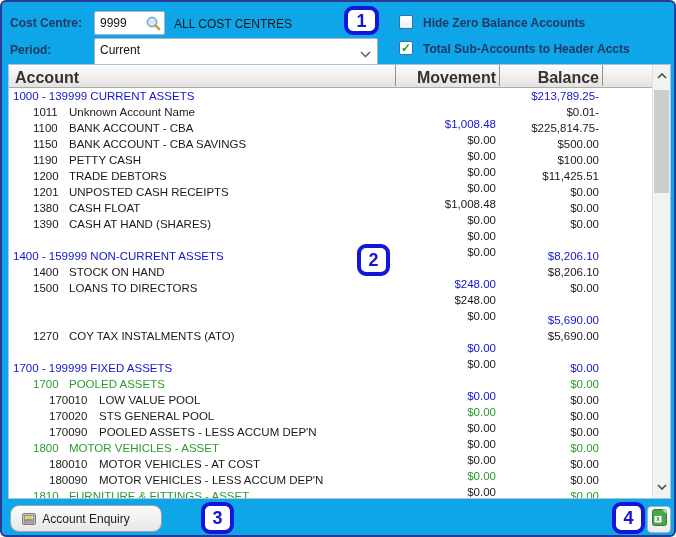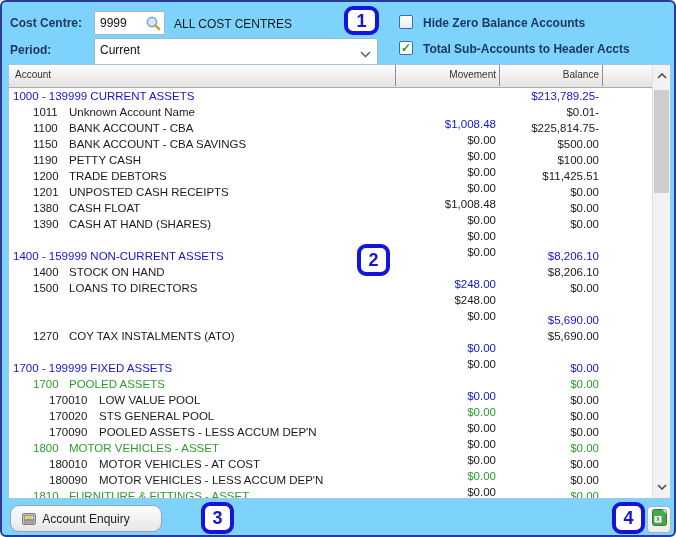--- a/index.html
+++ b/index.html
@@ -1,34 +1,34 @@
 <!DOCTYPE html>
 <html><head>
 <meta charset="utf-8">
 <style>
   html,body{margin:0;padding:0;background:#fff;font-family:"Liberation Sans",sans-serif;}
   .dialog{position:relative;width:676px;height:537px;box-sizing:border-box;
-    border:2px solid #2B3A94;border-radius:6px;background:#7dd3fc;overflow:hidden;}
+    border:2px solid #2B3A94;border-radius:6px;background:#0ea5e9;overflow:hidden;}
   .lbl{position:absolute;font-size:12px;font-weight:bold;color:#1F3864;white-space:nowrap;}
   .plain{position:absolute;font-size:12px;color:#1A1A1A;white-space:nowrap;}
   .cc-field{position:absolute;left:92px;top:9px;width:71px;height:24px;box-sizing:border-box;
     background:#fff;border:1px solid #A3B5C9;border-radius:2px;font-size:12px;color:#111;
     padding:4px 4px 0 5px;}
   .cc-zoom{position:absolute;right:2px;top:3px;width:17px;height:17px;cursor:pointer;}
   .period-select{position:absolute;left:92px;top:36px;width:284px;height:36px;box-sizing:border-box;
     background:#fff;border:1px solid #A3B5C9;border-radius:2px;font-size:12px;color:#111;
     padding:4px 4px 0 5px;}
   .sel-chevron{position:absolute;right:6px;top:8px;}
   .cb{position:absolute;width:14px;height:14px;box-sizing:border-box;border:1px solid #3C6E9F;
     background:linear-gradient(#FFFFFF,#E9EDF0);border-radius:2px;text-align:center;
     font-size:12px;font-weight:bold;color:#22A022;line-height:13px;cursor:pointer;}
   .grid{position:absolute;left:6px;top:62px;width:663px;height:435px;box-sizing:border-box;
     background:#fff;border:1px solid #A9C2DE;overflow:hidden;}
   .grid-header{position:relative;height:22px;background:linear-gradient(#FDFDFD,#E2E2E2);
-    border-bottom:1px solid #ABABAB;font-size:10px;color:#333;}
+    border-bottom:1px solid #ABABAB;font-size:16px;color:#333;font-weight:bold;}
   .grid-header .hc{position:absolute;top:4px;cursor:default;}
   .hsep{position:absolute;top:0;width:1px;height:21px;background:#8F8F8F;}
   .grid-body{position:relative;}
   .grow{position:relative;height:16px;font-size:11.5px;line-height:16px;white-space:pre;}
   .grow .code{position:absolute;text-align:right;}
   .grow .name{position:absolute;}
   .grow.lvl0 .name{left:4px;}
   .grow.lvl1 .code{left:24px;} .grow.lvl1 .name{left:60px;}
   .grow.lvl2 .code{left:40px;} .grow.lvl2 .name{left:90px;}
   .grow .mov{position:absolute;right:174px;margin-top:28px;}

